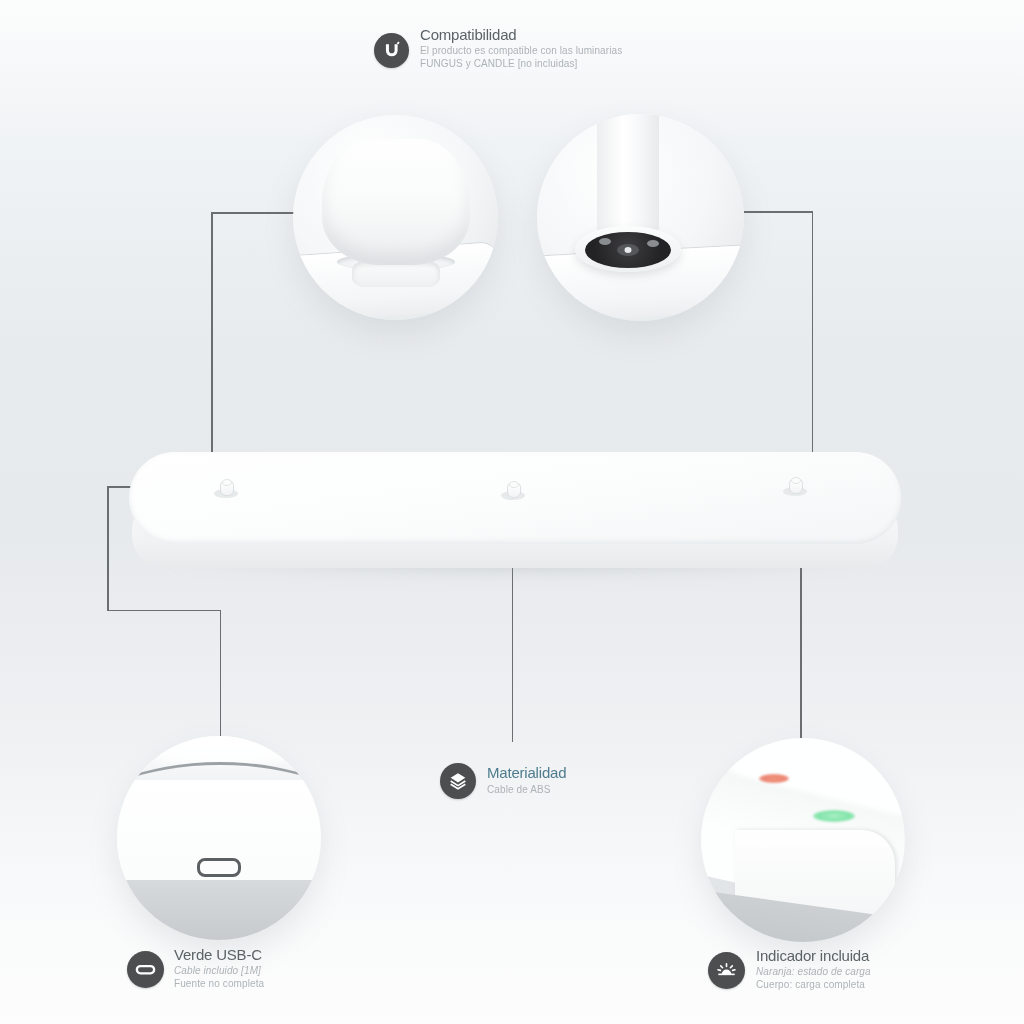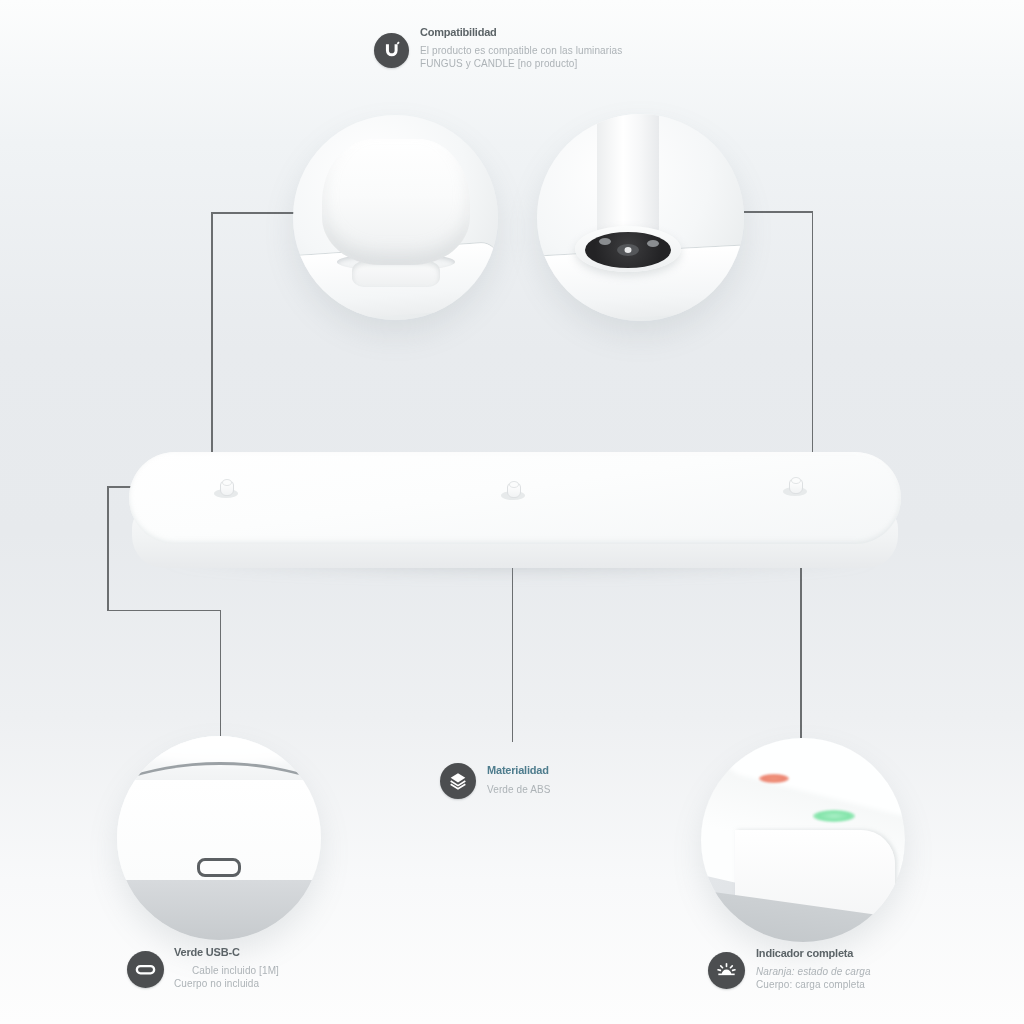--- a/index.html
+++ b/index.html
@@ -2,21 +2,21 @@
 <html><head>
 <meta charset="utf-8">
 <style>
   html,body{margin:0;padding:0;}
   .canvas{
     position:relative;width:1024px;height:1024px;overflow:hidden;
     font-family:"Liberation Sans",sans-serif;
     background:linear-gradient(180deg,#fcfdfd 0%,#f0f3f5 14%,#e8ebee 34%,#e7eaed 52%,#eef0f2 70%,#f8f9fa 86%,#fdfdfd 100%);
   }
   
-  .feat-title{position:absolute;font-size:11px;font-weight:700;color:#5b6367;letter-spacing:-0.2px;white-space:nowrap;}
+  .feat-title{position:absolute;font-size:15px;font-weight:400;color:#5b6367;letter-spacing:-0.2px;white-space:nowrap;}
   .feat-sub{position:absolute;font-size:10px;color:#adb3b7;letter-spacing:0.1px;white-space:nowrap;}
   .teal{color:#4e7c8d;}
   
   .icon-circle{position:absolute;border-radius:50%;background:#4c4e50;display:flex;align-items:center;justify-content:center;box-shadow:0 1px 2px rgba(80,86,90,.25);}
   .icon-circle svg{display:block;}
   
   .line{position:absolute;background:#6b6e70;}
   
   .inset{position:absolute;border-radius:50%;overflow:hidden;
     background:radial-gradient(circle at 38% 28%,#ffffff 0%,#f5f7f8 48%,#e9eced 78%,#e2e5e8 100%);
@@ -72,21 +72,21 @@
 <div class="canvas">
 
   <div class="icon-circle" style="left:374px;top:33px;width:35px;height:35px;">
     <svg width="23" height="23" viewBox="0 0 26 26">
       <path d="M8.4 6 V13 a4.9 4.9 0 0 0 9.8 0 V6" fill="none" stroke="#ffffff" stroke-width="3.4"></path>
       <path d="M19.6 5.6 l1.9 -2" fill="none" stroke="#ffffff" stroke-width="2"></path>
     </svg>
   </div>
   <div class="feat-title" style="left:420px;top:26px;">Compatibilidad</div>
   <div class="feat-sub" style="left:420px;top:45px;">El producto es compatible con las luminarias</div>
-  <div class="feat-sub" style="left:420px;top:58px;">FUNGUS y CANDLE [no producto]</div>
+  <div class="feat-sub" style="left:420px;top:58px;">FUNGUS y CANDLE [no incluidas]</div>
 
   <div class="line" style="left:211px;top:212px;width:86px;height:1.5px;"></div>
   <div class="line" style="left:211px;top:212px;width:1.5px;height:244px;"></div>
   <div class="line" style="left:744px;top:211px;width:69px;height:1.5px;"></div>
   <div class="line" style="left:811.5px;top:211px;width:1.5px;height:248px;"></div>
   <div class="line" style="left:107px;top:486px;width:35px;height:1.5px;"></div>
   <div class="line" style="left:107px;top:486px;width:1.5px;height:125px;"></div>
   <div class="line" style="left:107px;top:609.5px;width:114px;height:1.5px;"></div>
   <div class="line" style="left:219.5px;top:609.5px;width:1.5px;height:128px;"></div>
   <div class="line" style="left:511.5px;top:561px;width:1.5px;height:181px;"></div>
@@ -149,39 +149,39 @@
   </div>
 
   <div class="icon-circle" style="left:440px;top:763px;width:36px;height:36px;">
     <svg width="22" height="22" viewBox="0 0 24 24">
       <path d="M12 3.5 L20 8.5 L12 13.5 L4 8.5 Z" fill="#ffffff"></path>
       <path d="M20 12 L12 17 L4 12" fill="none" stroke="#ffffff" stroke-width="1.8"></path>
       <path d="M20 15.5 L12 20.5 L4 15.5" fill="none" stroke="#ffffff" stroke-width="1.8"></path>
     </svg>
   </div>
   <div class="feat-title teal" style="left:487px;top:764px;">Materialidad</div>
-  <div class="feat-sub" style="left:487px;top:784px;">Verde de ABS</div>
+  <div class="feat-sub" style="left:487px;top:784px;">Cable de ABS</div>
 
   <div class="icon-circle" style="left:127px;top:951px;width:37px;height:37px;">
     <svg width="25" height="25" viewBox="0 0 26 26">
       <rect x="4" y="9.5" width="18" height="7.5" rx="3.75" fill="none" stroke="#ffffff" stroke-width="2.4"></rect>
     </svg>
   </div>
   <div class="feat-title" style="left:174px;top:946px;">Verde USB-C</div>
-  <div class="feat-sub" style="left:192px;top:965px;">Cable incluido [1M]</div>
-  <div class="feat-sub" style="left:174px;top:978px;">Cuerpo no incluida</div>
+  <div class="feat-sub" style="left:174px;top:965px;font-style:italic;">Cable incluido [1M]</div>
+  <div class="feat-sub" style="left:174px;top:978px;">Fuente no completa</div>
 
   <div class="icon-circle" style="left:708px;top:952px;width:37px;height:37px;">
     <svg width="25" height="25" viewBox="0 0 26 26">
       <path d="M8 17 a5 5 0 0 1 10 0 Z" fill="#ffffff"></path>
       <line x1="4.5" y1="17" x2="21.5" y2="17" stroke="#ffffff" stroke-width="1.7"></line>
       <line x1="13" y1="6" x2="13" y2="8.8" stroke="#ffffff" stroke-width="1.7" stroke-linecap="round"></line>
       <line x1="7" y1="8.2" x2="8.9" y2="10.1" stroke="#ffffff" stroke-width="1.7" stroke-linecap="round"></line>
       <line x1="19" y1="8.2" x2="17.1" y2="10.1" stroke="#ffffff" stroke-width="1.7" stroke-linecap="round"></line>
       <line x1="4.2" y1="12.2" x2="6.6" y2="12.9" stroke="#ffffff" stroke-width="1.7" stroke-linecap="round"></line>
       <line x1="21.8" y1="12.2" x2="19.4" y2="12.9" stroke="#ffffff" stroke-width="1.7" stroke-linecap="round"></line>
     </svg>
   </div>
-  <div class="feat-title" style="left:756px;top:947px;">Indicador completa</div>
+  <div class="feat-title" style="left:756px;top:947px;">Indicador incluida</div>
   <div class="feat-sub" style="left:756px;top:966px;font-style:italic;">Naranja: estado de carga</div>
   <div class="feat-sub" style="left:756px;top:979px;">Cuerpo: carga completa</div>
 
 </div>
 
 </body></html>

